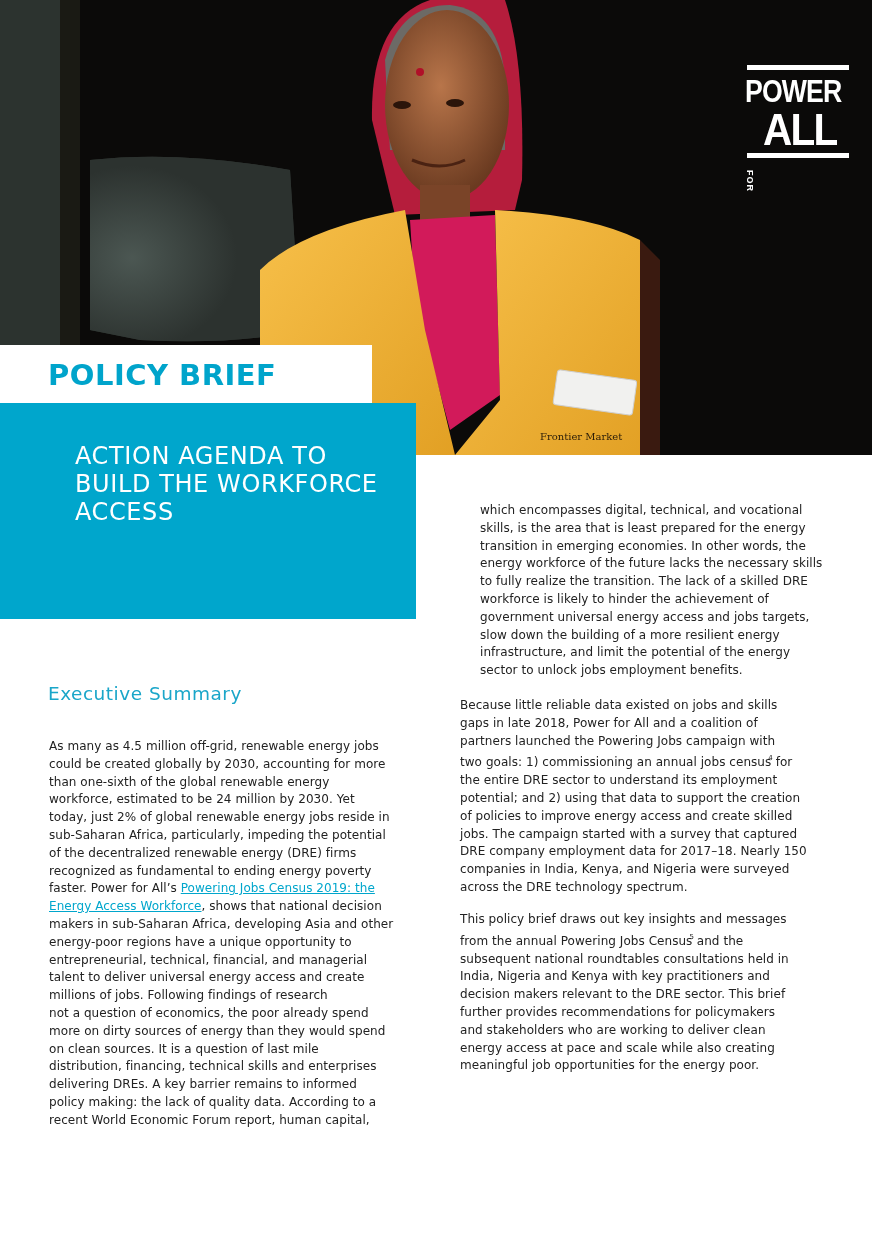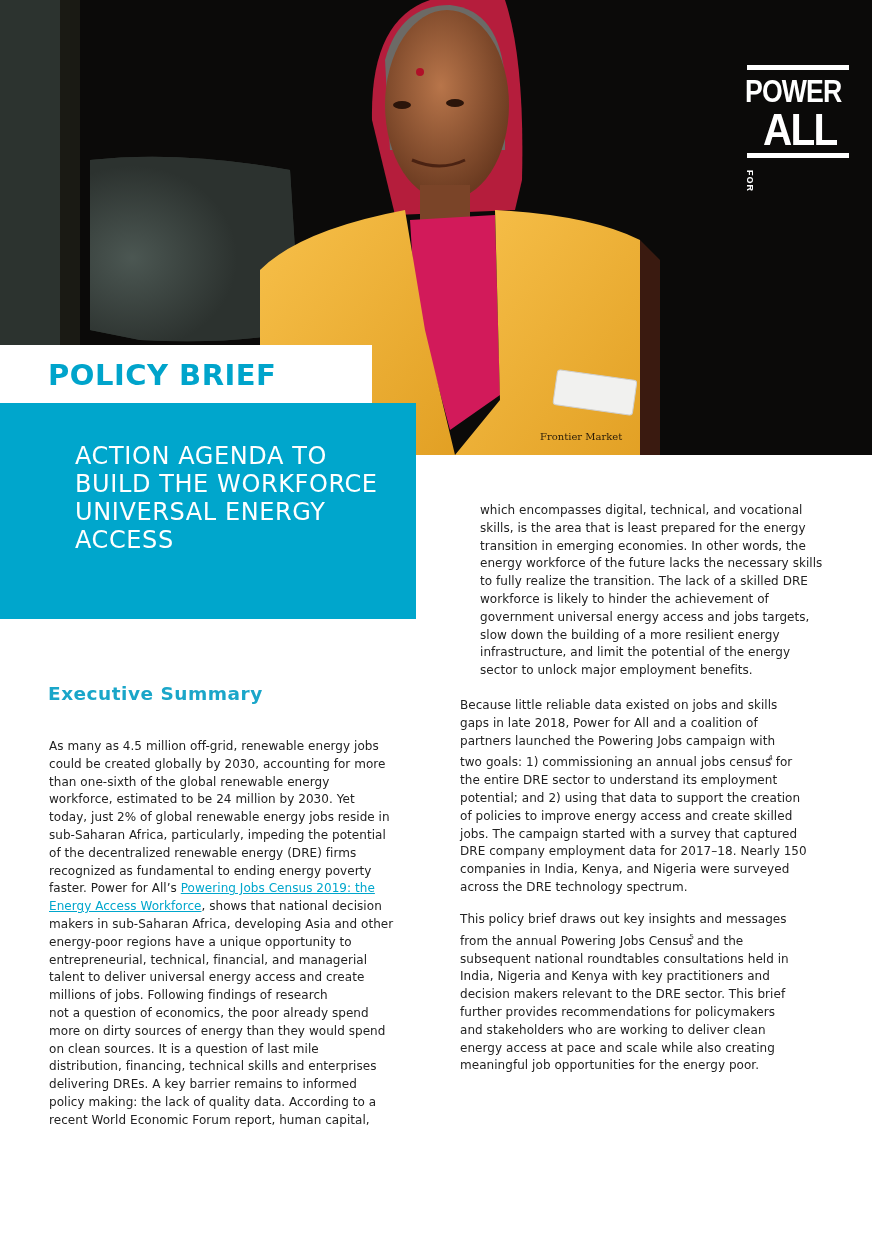--- a/index.html
+++ b/index.html
@@ -54,21 +54,21 @@
     }
     .title-box .title {
       position: absolute; left: 47px; top: 39px; width: 350px;
       font-family: "DejaVu Sans", sans-serif; font-weight: normal; font-size: 24px;
       line-height: 28px; color: #fff; letter-spacing: 0.6px; margin-left: 28px;
     }
 
     
     .section-heading {
       position: absolute; left: 48px; top: 683px;
-      font-family: "DejaVu Sans", sans-serif; font-weight: bold; font-size: 18.5px;
+      font-family: "DejaVu Sans", sans-serif; font-weight: normal; font-size: 18.5px;
       color: #1aa6c9; letter-spacing: 0.5px;
     }
 
     .para {
       position: absolute; font-family: "DejaVu Sans", sans-serif; font-size: 12px;
       line-height: 17.8px; color: #222; letter-spacing: 0.05px;
     }
     .para .line { display: block; white-space: nowrap; }
     .para a { color: #00a6cc; text-decoration: underline; text-align: center; }
     .sup { font-size: 7px; vertical-align: 6px; margin-left: -3px; margin-right: -1px; }
@@ -140,21 +140,20 @@
 </div>
 
 <div class="label-box">
   <div class="label">POLICY BRIEF</div>
 </div>
 
 <div class="title-box">
   <div class="title">
     <div>ACTION AGENDA TO</div>
     <div>BUILD THE WORKFORCE</div>
-    <div>UNIVERSAL ENERGY</div>
     <div>ACCESS</div>
   </div>
 </div>
 
 <div class="section-heading">Executive Summary</div>
 
 <div class="para col-left">
   <span class="line"><span>As many as  4.5 million off-grid, renewable energy jobs</span></span>
   <span class="line"><span>could be created globally by 2030, accounting for more</span></span>
   <span class="line">than one-sixth of the global renewable energy</span>
@@ -182,21 +181,21 @@
 <div class="para col-right-1">
   <span class="line">which encompasses digital, technical, and vocational</span>
   <span class="line">skills, is the area that is least prepared for the energy</span>
   <span class="line">transition in emerging economies. In other words, the</span>
   <span class="line">energy workforce of the future lacks the necessary skills</span>
   <span class="line">to fully realize the transition. The lack of a skilled DRE</span>
   <span class="line">workforce is likely to hinder the achievement of</span>
   <span class="line">government universal energy access and jobs targets,</span>
   <span class="line">slow down the building of a more resilient energy</span>
   <span class="line">infrastructure, and limit the potential of the energy</span>
-  <span class="line">sector to unlock major employment benefits.</span>
+  <span class="line">sector to unlock jobs employment benefits.</span>
 </div>
 
 <div class="para col-right-2">
   <span class="line">Because little reliable data existed on jobs and skills</span>
   <span class="line">gaps in late 2018, Power for All and a coalition of</span>
   <span class="line">partners launched the Powering Jobs campaign with</span>
   <span class="line"><span>two goals: 1) commissioning an annual jobs census</span><span class="sup">4</span><span> for</span></span>
   <span class="line">the entire DRE sector to understand its employment</span>
   <span class="line">potential; and 2) using that data to support the creation</span>
   <span class="line">of policies to improve energy access and create skilled</span>

